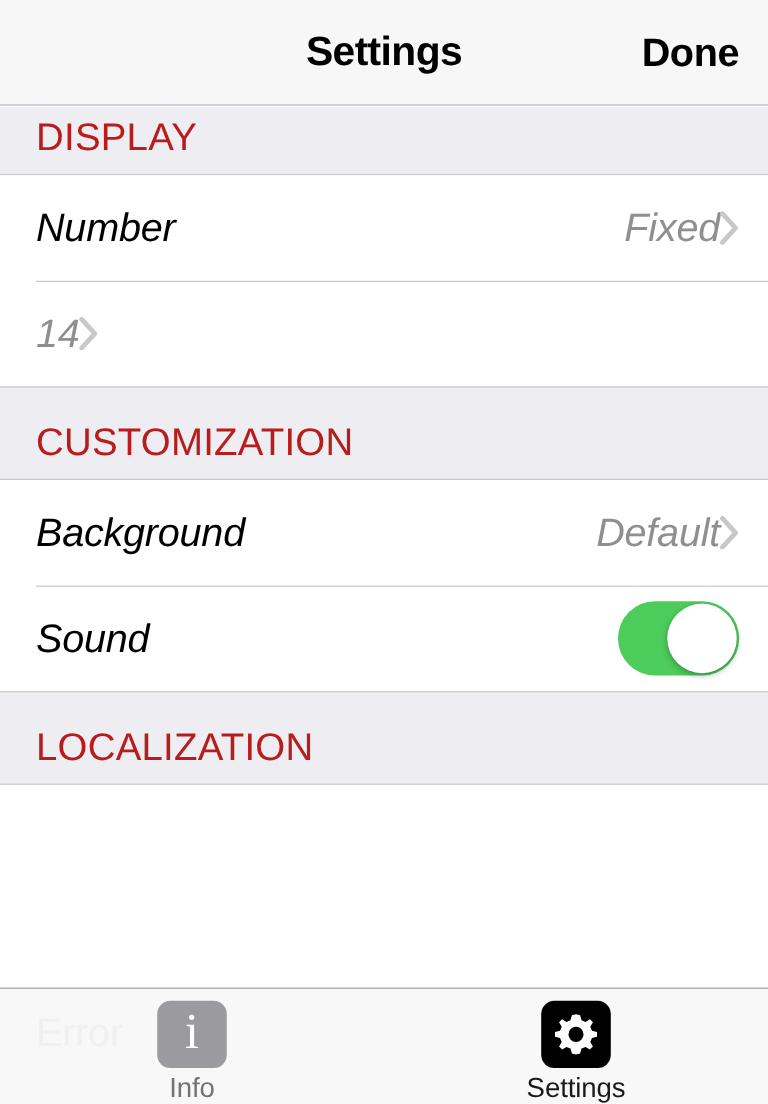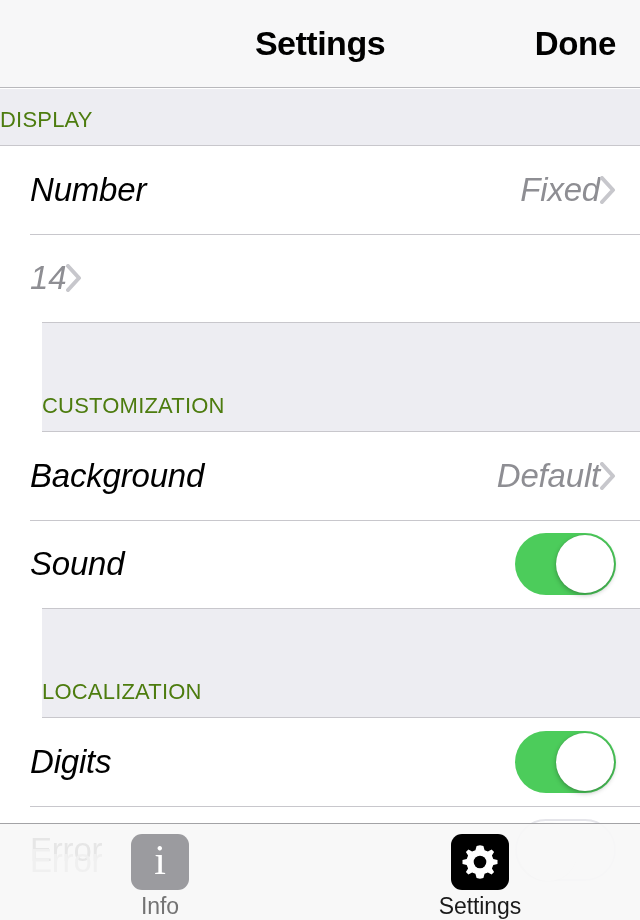--- a/index.html
+++ b/index.html
@@ -53,24 +53,25 @@
   }
 
   .section-header {
     background:#ededf2;
     border-bottom:1px solid #c8c7cc;
     position:relative;
     display:flex;
     align-items:flex-end;
   }
   .section-header.first { height:57px; }
-  .section-header.gap { height:110px; border-top:1px solid #c8c7cc;margin-left:42px; }
+  .section-header.gap { height:78px; border-top:1px solid #c8c7cc; }
   .section-header-text {
-    font-size:22px;
-    color:#4d7c0f;
+    font-size:32px;
+    color:#b91c1c;
+    padding-left:30px;
     padding-bottom:12px;
     letter-spacing:0.2px;
     white-space:nowrap;
   }
 
   .section-body { background:#ffffff; }
 
   .row {
     position:relative;
     height:88px;
@@ -285,41 +286,20 @@
           <div class="switch on">
             <div class="knob"></div>
           </div>
         </div>
       </div>
 
     </div>
 
     <div class="section-header gap">
       <div class="section-header-text">LOCALIZATION</div>
-    </div>
-    <div class="section-body">
-
-      <div class="row">
-        <div class="row-title">Digits</div>
-        <div class="row-right">
-          <div class="switch on">
-            <div class="knob"></div>
-          </div>
-        </div>
-      </div>
-
-      <div class="ghost-row">
-        <div class="ghost-title">Error</div>
-        <div class="row-right">
-          <div class="switch off">
-            <div class="knob"></div>
-          </div>
-        </div>
-      </div>
-
     </div>
 
   </div>
 
   <div class="tabbar">
 
     <div class="tab inactive">
       <div class="tab-icon info">
         <span class="glyph-i">i</span>
       </div>

